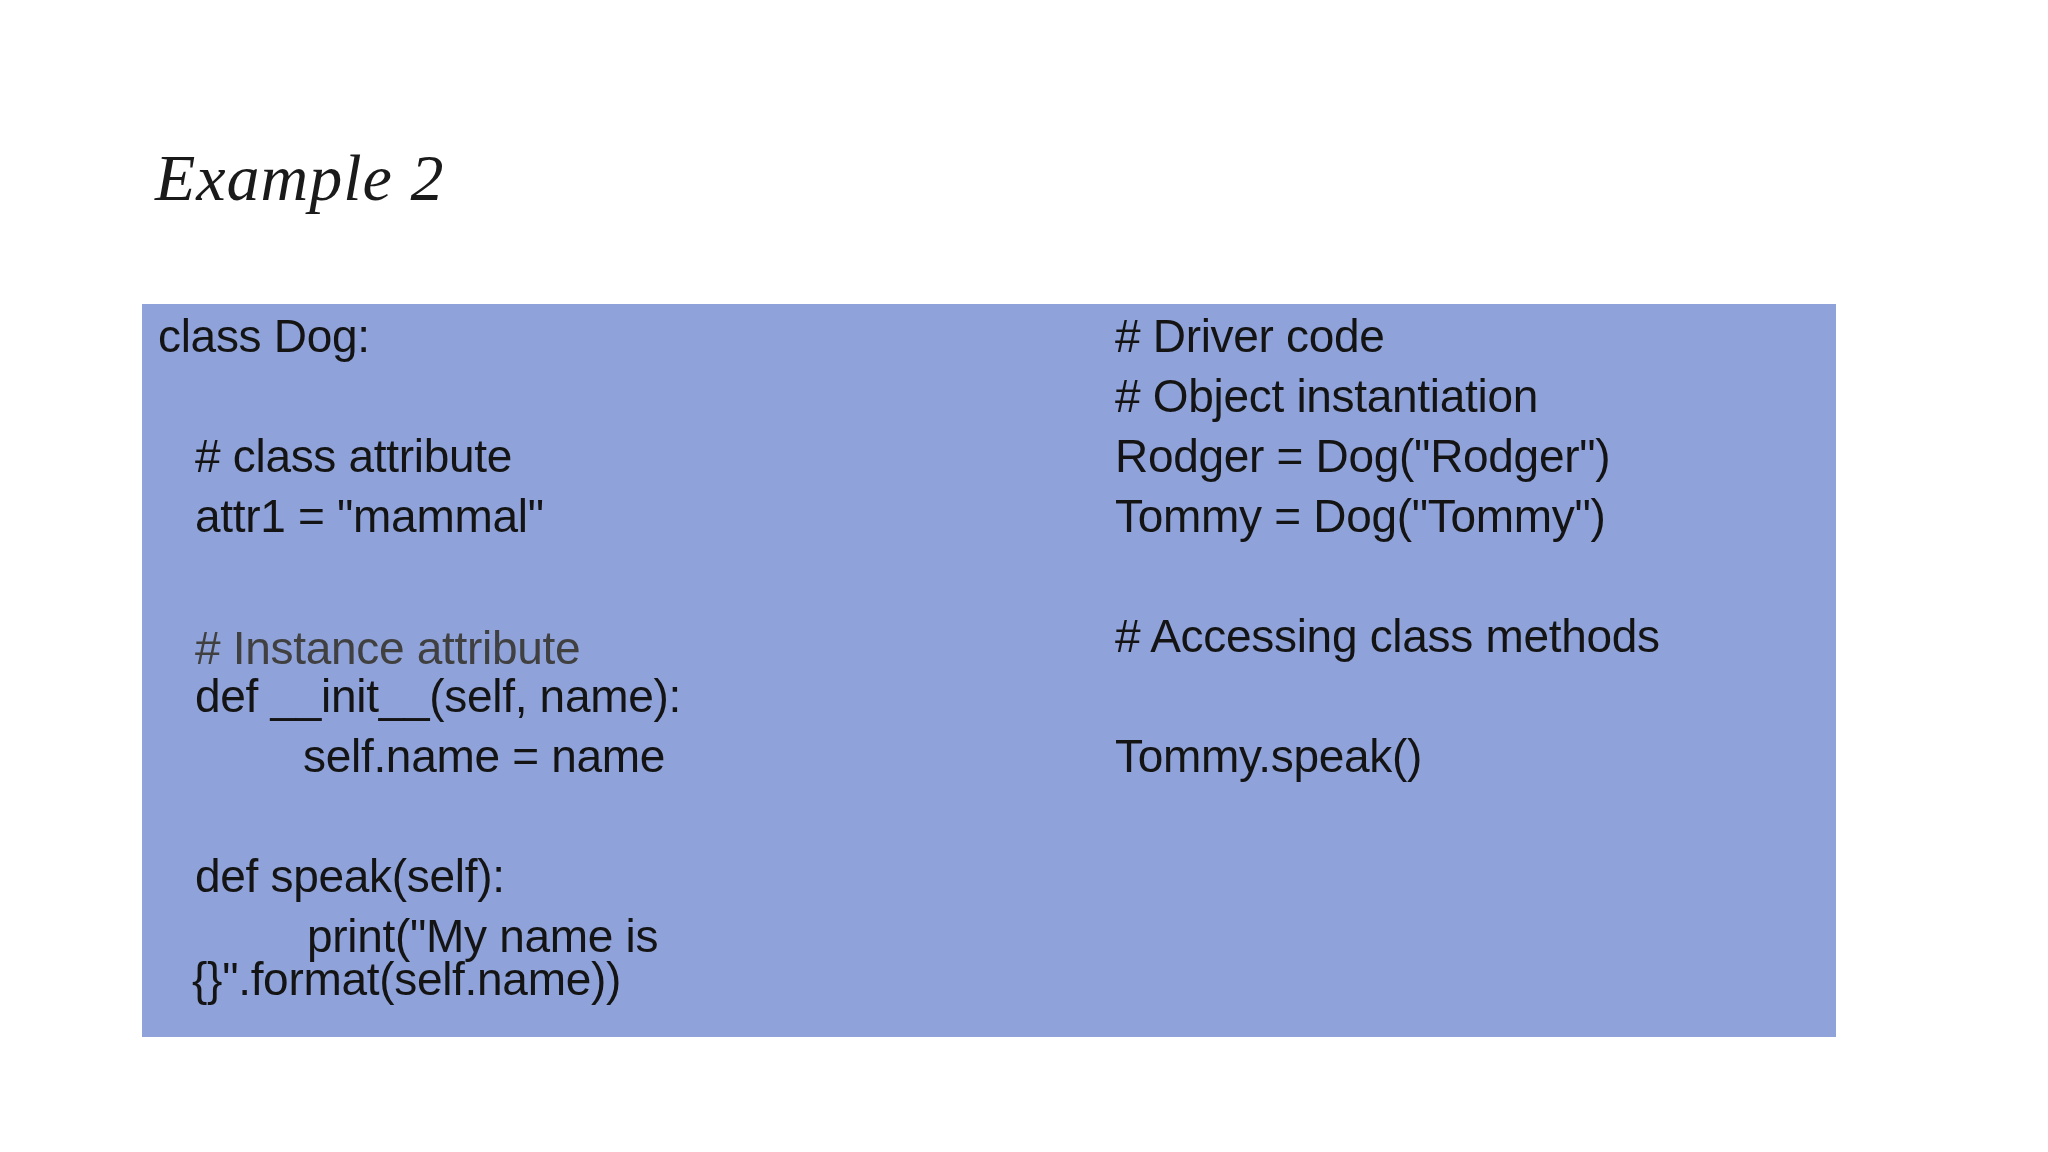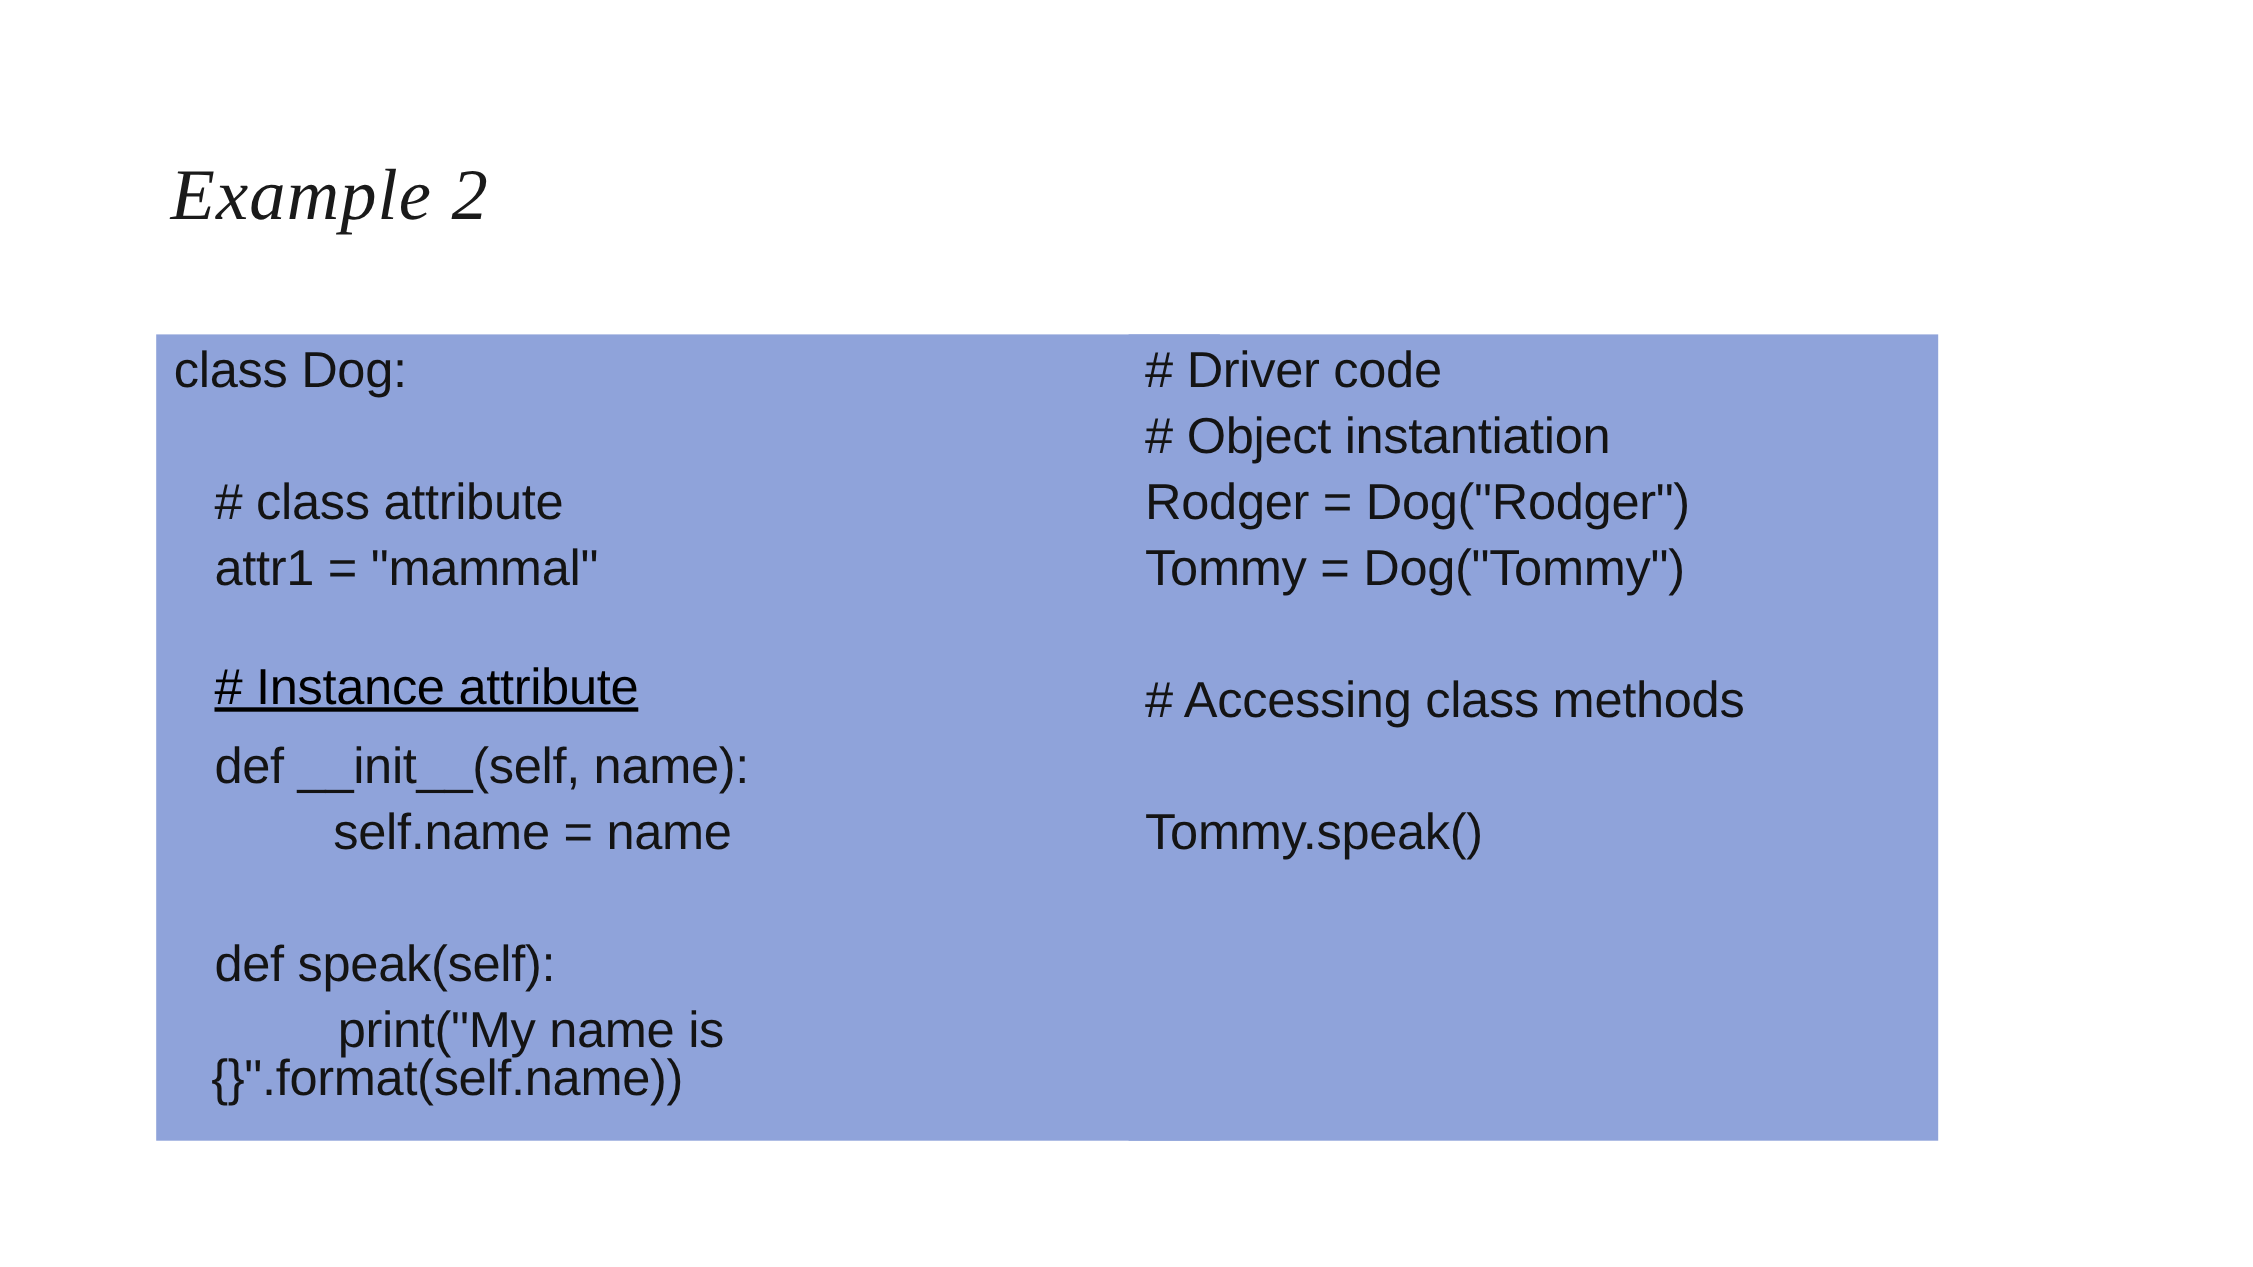--- a/index.html
+++ b/index.html
@@ -29,42 +29,42 @@
     white-space: nowrap;
   }
   .code-box {
     position: absolute;
     top: 304px;
     width: 967px;
     height: 733px;
     background: #8FA3DA; 
   }
   .code-box.left  { left: 142px; }
-  .code-box.right { left: 1026px; width: 736px; }
+  .code-box.right { left: 1100px; width: 736px; }
   .code-line {
     position: absolute;
     height: 60px;
     line-height: 60px;
     font-size: 46px;
     letter-spacing: -0.3px;
     color: #141414;
     white-space: pre;
   }
 </style>
 </head>
 <body style="background: rgb(255, 255, 255);">
 
 <div class="slide" style="background: rgb(255, 255, 255);">
   <div class="slide-title" style="color: rgb(26, 26, 26);">Example 2</div>
 
   <div class="code-box left" style="background: rgb(143, 163, 218);">
       <div class="code-line" style="left: 16px; top: 2px; color: rgb(20, 20, 20);">class Dog:</div>
       <div class="code-line" style="left: 53px; top: 122px; color: rgb(20, 20, 20);"># class attribute</div>
       <div class="code-line" style="left: 53px; top: 182px; color: rgb(20, 20, 20);">attr1 = "mammal"</div>
-      <div class="code-line" style="left: 53px; top: 290px; color: #000000; text-decoration: underline;"># Instance attribute</div>
+      <div class="code-line" style="left: 53px; top: 314px; color: #404040;"># Instance attribute</div>
       <div class="code-line" style="left: 53px; top: 362px; color: rgb(20, 20, 20);">def __init__(self, name):</div>
       <div class="code-line" style="left: 161px; top: 422px; color: rgb(20, 20, 20);">self.name = name</div>
       <div class="code-line" style="left: 53px; top: 542px; color: rgb(20, 20, 20);">def speak(self):</div>
       <div class="code-line" style="left: 165px; top: 602px; color: rgb(20, 20, 20);">print("My name is</div>
       <div class="code-line" style="left: 50px; top: 645px; color: rgb(20, 20, 20);">{}".format(self.name))</div>
     </div>
 
   <div class="code-box right" style="background: rgb(143, 163, 218);">
       <div class="code-line" style="left: 15px; top: 2px; color: rgb(20, 20, 20);"># Driver code</div>
       <div class="code-line" style="left: 15px; top: 62px; color: rgb(20, 20, 20); text-align: right;"># Object instantiation</div>

